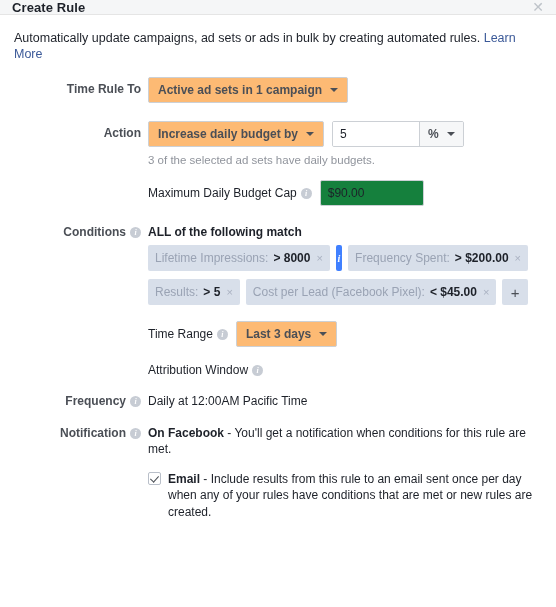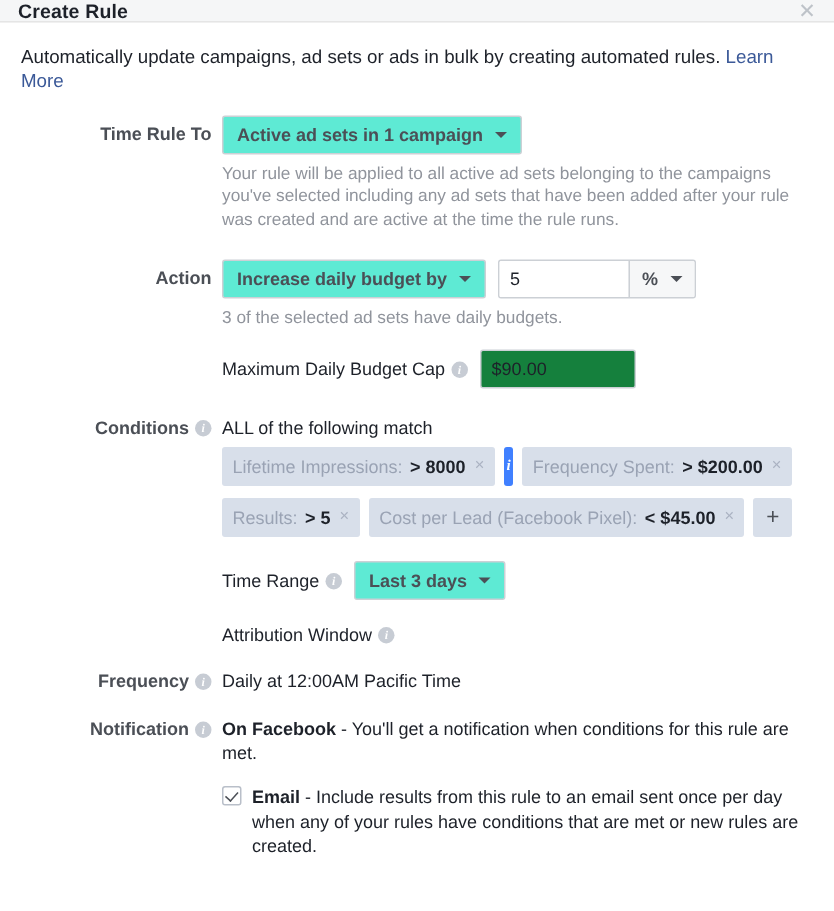--- a/index.html
+++ b/index.html
@@ -95,21 +95,21 @@
     margin-left: 4px;
     cursor: pointer;
     font-family: "Liberation Serif", serif;
   }
 
   
   .sel {
     display: inline-flex;
     align-items: center;
     height: 26px;
-    background: #5eead4;
+    background: #fdba74;
     border: 1px solid #ccd0d5;
     border-radius: 2px;
     padding: 0 9px;
     font-size: 12px;
     font-weight: bold;
     color: #4b4f56;
     cursor: pointer;
     white-space: nowrap;
   }
   .caret {
@@ -184,21 +184,21 @@
     color: #1d2129;
     margin-right: 8px;
     white-space: nowrap;
   }
 
   
   .cond-title {
     font-size: 12px;
     color: #1d2129;
     padding-top: 5px;
-    font-weight: normal;
+    font-weight: bold;
   }
   .chips {
     margin-top: 6px;
     display: flex;
     flex-wrap: wrap;
     gap: 4px 4px;
     max-width: 380px;
   }
   .chip-line {
     display: flex;
@@ -332,21 +332,20 @@
 
 <div class="form">
 
   <div class="row">
     <div class="lab-col">Time Rule To</div>
     <div class="field-col">
       <div class="sel">
         <span>Active ad sets in 1 campaign</span>
         <span class="caret"></span>
       </div>
-      <div class="helptext">Your rule will be applied to all active ad sets belonging to the campaigns you've selected including any ad sets that have been added after your rule was created and are active at the time the rule runs.</div>
     </div>
   </div>
 
   <div class="spacer-18"></div>
 
   <div class="row">
     <div class="lab-col">Action</div>
     <div class="field-col">
       <div class="inline">
         <div class="sel">

